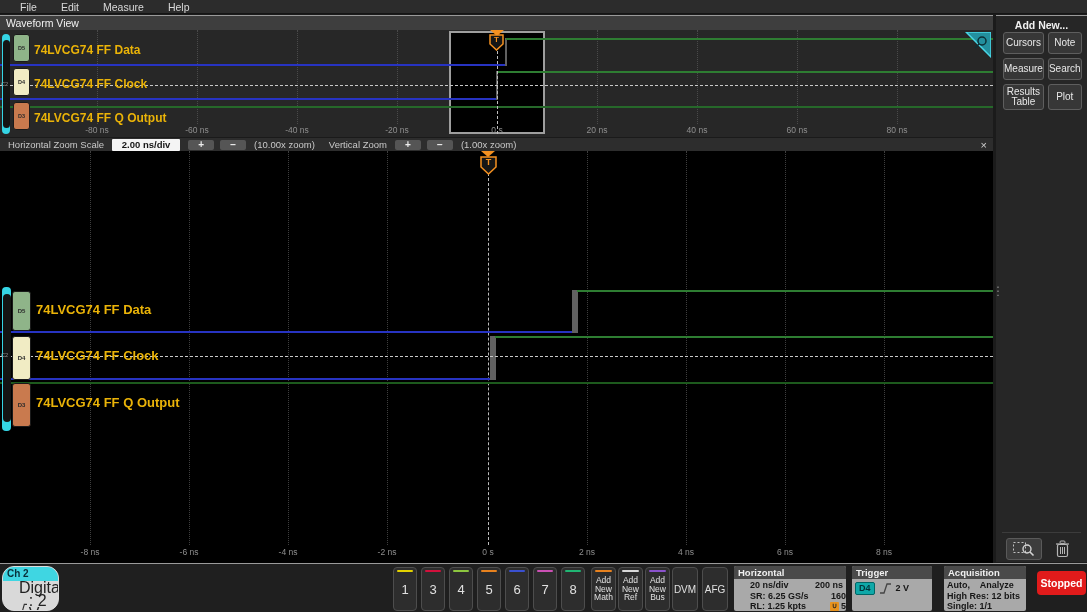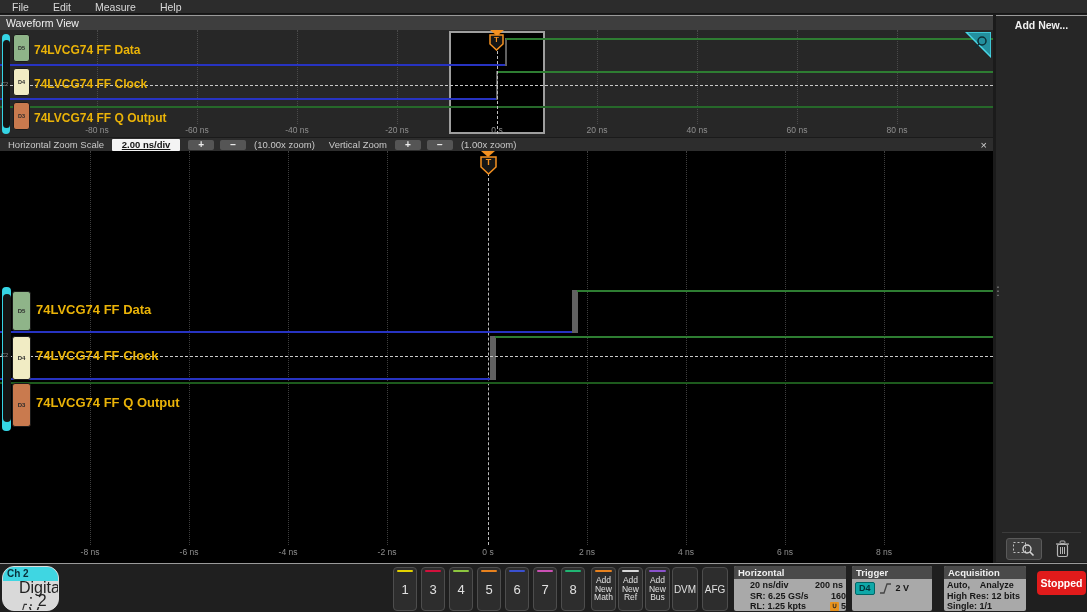--- a/index.html
+++ b/index.html
@@ -2,21 +2,21 @@
 <html><head>
 <meta charset="utf-8">
 <style>
   * { box-sizing: border-box; margin: 0; padding: 0; }
   html,body { background:#000; }
   body { font-family: "Liberation Sans", sans-serif; }
   .app { position:relative; width:1087px; height:612px; background:#1b1b1b; overflow:hidden; }
   .abs { position:absolute; }
 
   
-  .menubar { position:absolute; left:0; top:0; width:1087px; height:14px; background:#2c2c2c; display:flex; align-items:center; padding-left:12px; border-bottom:1px solid #151515; }
+  .menubar { position:absolute; left:0; top:0; width:1087px; height:14px; background:#2c2c2c; display:flex; align-items:center; padding-left:20px; border-bottom:1px solid #151515; }
   .menuitem { color:#d9d9d9; font-size:10.5px; margin-right:24px; cursor:default; }
 
   
   .wfcol { position:absolute; left:0; top:15px; width:993px; height:547px; border-top:1px solid #9a9a9a; background:#1e1e1e; }
   .titlebar { position:absolute; left:0; top:0; width:100%; height:14px; background:#3e3e3e; color:#f2f2f2; font-size:10.5px; line-height:14px; padding-left:6px; }
 
   
   .overview { position:absolute; left:0; top:14px; width:993px; height:107px; background:#272727; overflow:hidden; }
   .gridcol { position:absolute; top:0; width:0; border-left:1px dotted #4a4a4a; }
   .ticklabel { position:absolute; transform:translateX(-50%); font-size:8.5px; color:#8f8f8f; white-space:nowrap; }
@@ -29,21 +29,21 @@
   .chlabel { position:absolute; font-weight:bold; color:#eab308; z-index:5; white-space:nowrap; }
   .grouphandle-strip { position:absolute; background:#35d5e5; border-radius:4px; z-index:4; }
   .grouphandle-pill { position:absolute; background:#141414; border-radius:8px; z-index:4; }
   .handle-label { position:absolute; color:#9a9a9a; font-size:5.5px; z-index:6; }
   .trig-tri { position:absolute; width:0; height:0; border-left:7px solid transparent; border-right:7px solid transparent; border-top:6px solid #f59120; z-index:7; }
   .trig-pent { position:absolute; z-index:7; }
   .trig-pent span { position:absolute; left:0; top:1px; width:100%; text-align:center; color:#f59120; font-weight:bold; }
 
   
   .zoombar { position:absolute; left:0; top:121px; width:993px; height:14px; background:#2d2d2d; display:flex; align-items:center; font-size:9.5px; color:#c9c9c9; border-top:1px solid #1a1a1a; }
-  .zb-input { background:#f4f4f4; color:#141414; font-size:9.5px; font-weight:bold; width:68px; height:12px; text-align:center; line-height:12px; border-radius:1px;text-decoration:underline; }
+  .zb-input { background:#f4f4f4; color:#141414; font-size:9.5px; font-weight:bold; width:68px; height:12px; text-align:center; line-height:12px; border-radius:1px; }
   .zb-btn { background:#555; color:#eee; width:26px; height:10px; border-radius:2px; text-align:center; line-height:9px; font-size:10px; font-weight:bold; }
   .zb-close { margin-left:auto; margin-right:6px; color:#cfcfcf; font-size:11px; }
 
   
   .mainview { position:absolute; left:0; top:135px; width:993px; height:412px; background:#000; overflow:hidden; }
 
   
   .sidebar { position:absolute; left:996px; top:15px; width:91px; height:547px; background:#262626; border-top:1px solid #9a9a9a; }
   .sb-title { text-align:center; color:#f0f0f0; font-size:10.5px; font-weight:bold; padding-top:3px; height:16px; }
   .sb-grid { display:grid; grid-template-columns:1fr 1fr; gap:4px; padding:0 7px; }
@@ -210,20 +210,29 @@
       <span class="ticklabel" style="left:587px;top:396px">2 ns</span>
       <span class="ticklabel" style="left:686px;top:396px">4 ns</span>
       <span class="ticklabel" style="left:785px;top:396px">6 ns</span>
       <span class="ticklabel" style="left:884px;top:396px">8 ns</span>
     </div>
   </div>
 
   <div class="sidebar">
     <span class="splitter">⋮</span>
     <div class="sb-title">Add New...</div>
+    <div class="sb-grid">
+      <div class="sb-btn">Cursors</div>
+      <div class="sb-btn">Note</div>
+      <div class="sb-btn">Measure</div>
+      <div class="sb-btn">Search</div>
+      <div class="sb-btn tall preline">Results
+Table</div>
+      <div class="sb-btn tall">Plot</div>
+    </div>
     <div class="sb-divider"></div>
     <div class="sb-tool sb-zoombtn">
       <svg width="24" height="16" viewBox="0 0 24 16">
         <rect x="1.5" y="1.5" width="12" height="10" fill="none" stroke="#c2c2c2" stroke-width="1" stroke-dasharray="2,2"></rect>
         <circle cx="15" cy="8" r="4" fill="none" stroke="#d5d5d5" stroke-width="1.4"></circle>
         <line x1="18" y1="11" x2="21.5" y2="14.5" stroke="#d5d5d5" stroke-width="1.6"></line>
       </svg>
     </div>
     <div class="sb-tool sb-trash">
       <svg width="15" height="18" viewBox="0 0 15 18">

